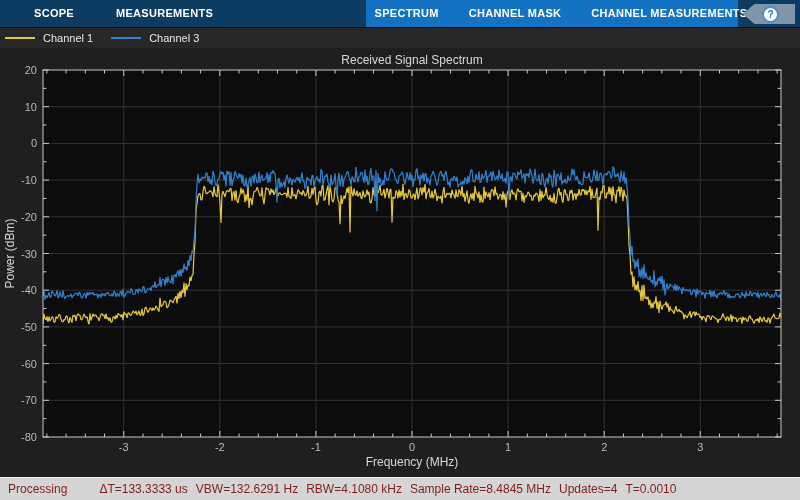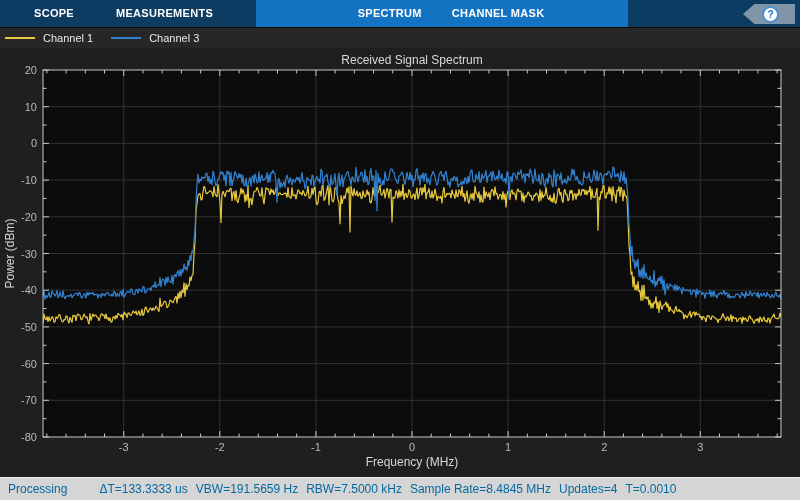--- a/index.html
+++ b/index.html
@@ -7,21 +7,21 @@
     width:800px;height:500px;position:relative;overflow:hidden;
     background:#1f1f1f;font-family:"Liberation Sans",sans-serif;
   }
   
   .toolbar{
     position:absolute;top:0;left:0;width:800px;height:28px;
     background:#0d3c63;display:flex;align-items:stretch;
     box-sizing:border-box;border-bottom:1px solid #0a0a0a;
   }
   .tab-group{display:flex;align-items:center;box-sizing:border-box;flex:none;}
-  .tab-group.main{width:256px;padding-left:34px;gap:42px;}
+  .tab-group.main{width:366px;padding-left:34px;gap:42px;}
   .tab-group.spectral{width:372px;background:#1373c2;padding-left:18px;gap:30px;justify-content:center;}
   .tab{
     font-size:11px;font-weight:700;color:#ffffff;letter-spacing:.3px;
     white-space:nowrap;cursor:pointer;line-height:27px;
   }
   .help-tag{
     position:absolute;right:5px;top:4px;width:52px;height:20px;
     background:#8195a8;display:flex;align-items:center;cursor:pointer;
     clip-path:polygon(22% 0,100% 0,100% 100%,22% 100%,0 50%);
   }
@@ -35,36 +35,37 @@
   .legend-strip{
     height:20px;display:flex;align-items:center;padding-left:5px;background:#272727;
   }
   .legend-item{display:flex;align-items:center;margin-right:18px;font-size:11px;color:#e8e8e8;cursor:pointer;}
   .legend-line{width:30px;height:2px;margin-right:8px;display:inline-block;}
   svg{display:block;font-family:"Liberation Sans",sans-serif;}
   
   .status-bar{
     position:absolute;top:477px;left:0;width:800px;height:23px;
     background:#d5d5d5;border-top:1px solid #efefef;box-sizing:border-box;
-    display:flex;align-items:center;font-size:12px;color:#0369a1;white-space:nowrap;
+    display:flex;align-items:center;font-size:12px;color:#7f1d1d;white-space:nowrap;
   }
   .status-state{margin-left:8px;}
   .status-metrics{margin-left:32px;display:flex;gap:8px;}
 </style>
 </head>
 <body>
 
 <div class="toolbar">
   <div class="tab-group main">
       <div class="tab">SCOPE</div>
       <div class="tab">MEASUREMENTS</div>
     </div>
   <div class="tab-group spectral">
       <div class="tab">SPECTRUM</div>
       <div class="tab">CHANNEL MASK</div>
+      <div class="tab">CHANNEL MEASUREMENTS</div>
     </div>
   <div class="help-tag">
     <span class="help-circle">
       <span>?</span>
     </span>
   </div>
 </div>
 
 <div class="figure">
   <div class="legend-strip">
@@ -242,19 +243,19 @@
       <text x="700.28125" y="403" font-size="11" fill="#b8b8b8" text-anchor="middle">3</text>
       <text x="412" y="418" font-size="12" fill="#d8d8d8" text-anchor="middle">Frequency (MHz)</text>
       <text x="0" y="0" font-size="12" fill="#d8d8d8" text-anchor="middle" transform="translate(14,205.5) rotate(-90)">Power (dBm)</text>
     </svg>
 </div>
 
 <div class="status-bar">
   <span class="status-state">Processing</span>
   <span class="status-metrics">
       <span>ΔT=133.3333 us</span>
-      <span>VBW=191.5659 Hz</span>
-      <span>RBW=7.5000 kHz</span>
+      <span>VBW=132.6291 Hz</span>
+      <span>RBW=4.1080 kHz</span>
       <span>Sample Rate=8.4845 MHz</span>
       <span>Updates=4</span>
       <span>T=0.0010</span>
     </span>
 </div>
 
 </body></html>

